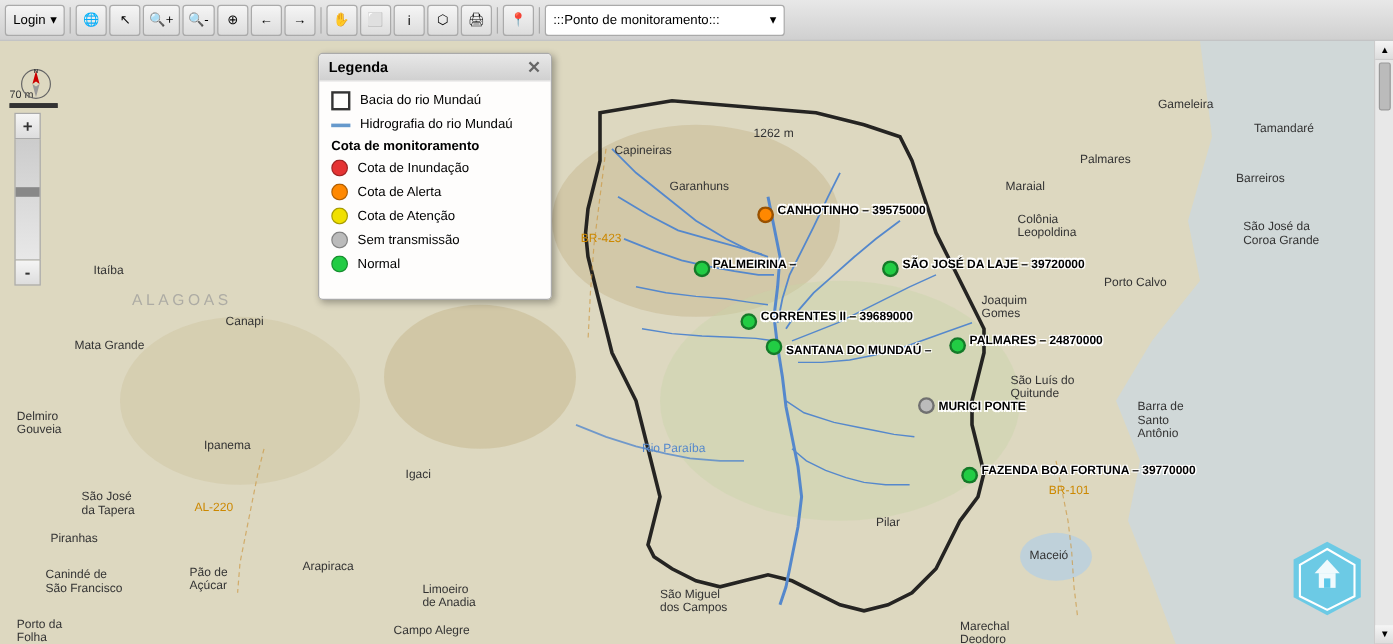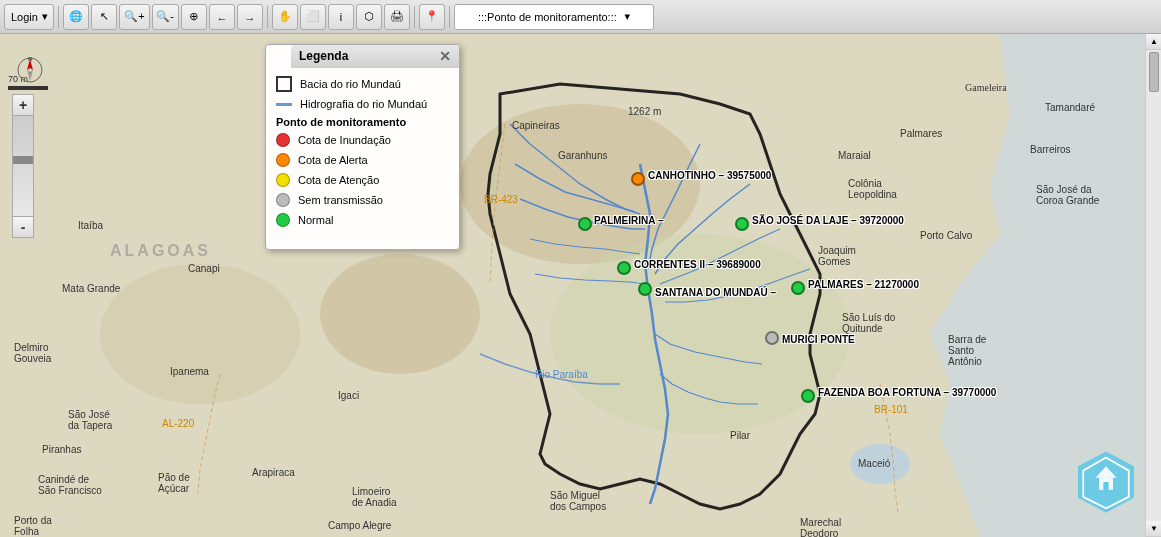--- a/index.html
+++ b/index.html
@@ -36,21 +36,21 @@
       cursor: pointer;
       display: flex; align-items: center; gap: 4px;
       padding: 0 6px;
       font-size: 11px;
     }
     .location-dropdown {
       height: 26px;
       background: white;
       border: 1px solid #aaa;
       border-radius: 3px;
-      padding: 0 23px;
+      padding: 0 6px;
       font-size: 11px;
       min-width: 200px;
       display: flex; align-items: center; justify-content: space-between;
       cursor: pointer;
     }
 
     
     #map-container {
       width: 100%;
       height: 503px;
@@ -84,21 +84,20 @@
     #legend-header {
       background: linear-gradient(to bottom, #e8e8e8, #d0d0d0);
       padding: 4px 8px;
       display: flex;
       align-items: center;
       justify-content: space-between;
       border-bottom: 1px solid #ccc;
       border-radius: 3px 3px 0 0;
       font-size: 12px;
       font-weight: bold;
-      margin-left: 25px;
     }
     #legend-close {
       cursor: pointer;
       color: #666;
       font-size: 14px;
       font-weight: bold;
       line-height: 1;
     }
     #legend-body {
       padding: 8px 10px 16px 10px;
@@ -233,22 +232,22 @@
       font-weight: bold;
       color: #000;
       text-align: center;
       margin-top: 4px;
       line-height: 1.4;
     }
 
     
     .state-label {
       position: absolute;
-      font-size: 16px;
-      font-weight: bold;
+      font-size: 13px;
+      font-weight: normal;
       color: #999;
       letter-spacing: 3px;
       pointer-events: none;
       opacity: 0.7;
     }
 
     
     #scrollbar {
       position: absolute;
       right: 0; top: 0; bottom: 0;
@@ -373,21 +372,21 @@
       <span>+</span>
     </div>
     <div class="zoom-track">
       <div class="zoom-handle"></div>
     </div>
     <div class="zoom-btn">
       <span>-</span>
     </div>
   </div>
 
-  <div class="map-label" style="left:965px;top:48px;font-family:Liberation Serif, serif;">Gameleira</div>
+  <div class="map-label" style="left:965px;top:48px;">Gameleira</div>
   <div class="map-label" style="left:900px;top:94px;">Palmares</div>
   <div class="map-label" style="left:1045px;top:68px;">Tamandaré</div>
   <div class="map-label" style="left:838px;top:116px;">Maraial</div>
   <div class="map-label" style="left:1030px;top:110px;">Barreiros</div>
   <div class="map-label" style="left:558px;top:116px;">Garanhuns</div>
   <div class="map-label" style="left:512px;top:86px;">Capineiras</div>
   <div class="map-label" style="left:628px;top:72px;">1262 m</div>
   <div class="map-label" style="left:848px;top:144px;">Colônia<br>Leopoldina</div>
   <div class="map-label" style="left:1036px;top:150px;">São José da<br>Coroa Grande</div>
   <div class="map-label" style="left:78px;top:186px;">Itaíba</div>
@@ -429,21 +428,21 @@
   <div class="marker" style="background:#22cc44;left:742px;top:190px;"></div>
   <div class="marker-label" style="left:752px;top:181px;">SÃO JOSÉ DA LAJE – 39720000</div>
 
   <div class="marker" style="background:#22cc44;left:624px;top:234px;"></div>
   <div class="marker-label" style="left:634px;top:225px;">CORRENTES II – 39689000</div>
 
   <div class="marker" style="background:#22cc44;left:645px;top:255px;"></div>
   <div class="marker-label" style="left:655px;top:253px;">SANTANA DO MUNDAÚ –</div>
 
   <div class="marker" style="background:#22cc44;left:798px;top:254px;"></div>
-  <div class="marker-label" style="left:808px;top:245px;">PALMARES – 21270000</div>
+  <div class="marker-label" style="left:808px;top:245px;">PALMARES – 24870000</div>
 
   <div class="marker" style="background:#bbbbbb;left:772px;top:304px;"></div>
   <div class="marker-label" style="left:782px;top:300px;">MURICI PONTE</div>
 
   <div class="marker" style="background:#22cc44;left:808px;top:362px;"></div>
   <div class="marker-label" style="left:818px;top:353px;">FAZENDA BOA FORTUNA – 39770000</div>
 
   <div id="legend">
     <div id="legend-header">
       <span>Legenda</span>
@@ -454,21 +453,21 @@
       <div class="legend-item">
         <div class="legend-square"></div>
         <span>Bacia do rio Mundaú</span>
       </div>
 
       <div class="legend-item">
         <div class="legend-line"></div>
         <span>Hidrografia do rio Mundaú</span>
       </div>
 
-      <div class="legend-section-title">Ponto de monitoramento</div>
+      <div class="legend-section-title">Cota de monitoramento</div>
 
       <div class="legend-item">
         <div class="legend-circle" style="background:#e53333;"></div>
         <span>Cota de Inundação</span>
       </div>
 
       <div class="legend-item">
         <div class="legend-circle" style="background:#ff8800;"></div>
         <span>Cota de Alerta</span>
       </div>

